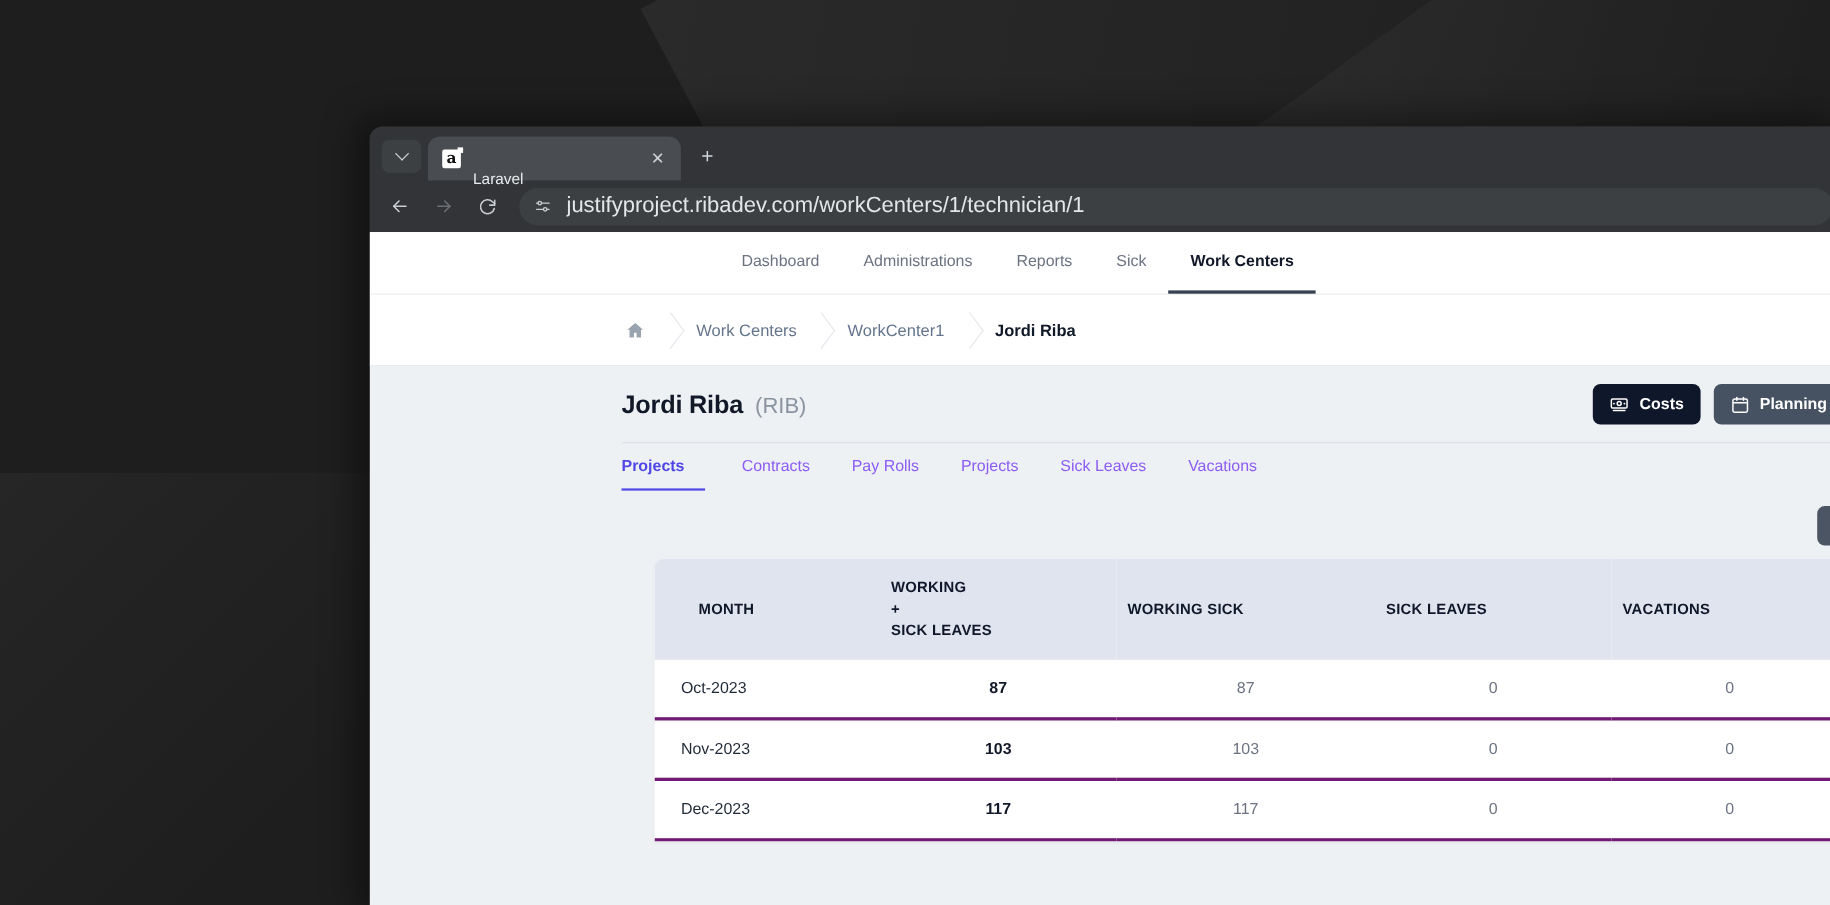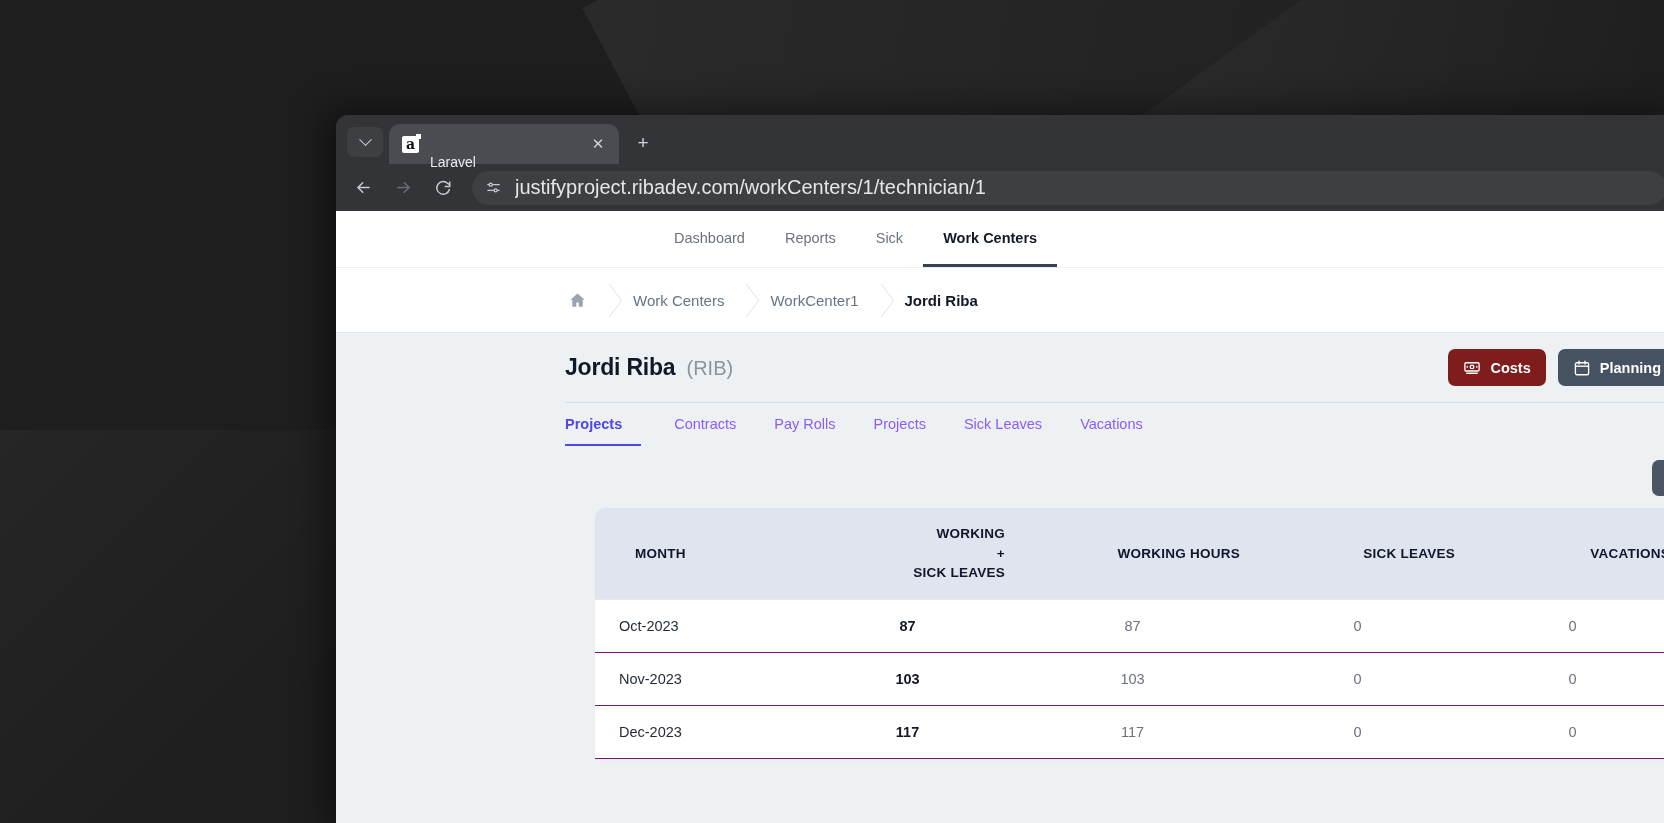--- a/index.html
+++ b/index.html
@@ -279,21 +279,21 @@
     padding: 0 15px;
     border: none;
     border-radius: 7px;
     font-size: 14.5px;
     font-weight: 600;
     color: #ffffff;
     cursor: pointer;
     white-space: nowrap;
     font-family: "Liberation Sans", sans-serif;
   }
-  .btn-costs { background: #7f1d1d; }
+  .btn-costs { background: #0f172a; }
   .btn-planning { background: #465162; }
   .btn svg { display: block; }
 
   
   .tabs-row {
     border-top: 1px solid #d9dee4;
     display: flex;
     align-items: stretch;
     height: 44px;
   }
@@ -348,31 +348,31 @@
     box-shadow: 0 1px 2px rgba(17,24,39,0.05);
   }
   table { width: 100%; border-collapse: collapse; table-layout: fixed; }
   thead tr { background: #dfe4ee; }
   th {
     padding: 16px 10px;
     font-size: 13.5px;
     font-weight: 600;
     color: #0f172a;
     letter-spacing: 0.25px;
-    text-align: right;
+    text-align: left;
     vertical-align: middle;
     line-height: 1.45;
   }
   th.col-month { text-align: left; padding-left: 40px; }
   td {
     padding: 18px 10px;
     font-size: 14.5px;
     color: #6b7280;
     text-align: center;
-    border-bottom: 1px solid #701a75;
+    border-bottom: 3px solid #701a75;
   }
   td.col-month {
     text-align: left;
     padding-left: 24px;
     color: #1f2937;
     font-weight: 500;
   }
   td.col-strong { color: #111827; font-weight: 700; }
   tbody tr:first-child td { border-top: 1px solid #e6e9ed; }
 
@@ -435,20 +435,21 @@
           </svg>
         </span>
         <span class="omni-url" title="justifyproject.ribadev.com/workCenters/1/technician/1">justifyproject.ribadev.com/workCenters/1/technician/1</span>
       </div>
     </div>
 
     <div class="viewport">
 
       <nav class="site-nav">
         <div class="nav-item">Dashboard</div>
+        <div class="nav-item">Administrations</div>
         <div class="nav-item">Reports</div>
         <div class="nav-item">Sick</div>
         <div class="nav-item active">Work Centers</div>
       </nav>
 
       <div class="breadcrumb-bar">
         <div class="crumb-wrap">
           <span class="home-icon">
             <svg width="19" height="19" viewBox="0 0 24 24" fill="currentColor">
               <path d="M12 3.2 3 11h2.4v9h5.1v-5.6h3v5.6h5.1v-9H21z"></path>
@@ -522,21 +523,21 @@
                 <col class="c-vac">
             </colgroup>
             <thead>
               <tr>
                 <th class="col-month">MONTH</th>
                 <th>
                   <div>WORKING</div>
                   <div>+</div>
                   <div>SICK LEAVES</div>
                 </th>
-                <th>WORKING HOURS</th>
+                <th>WORKING SICK</th>
                 <th>SICK LEAVES</th>
                 <th>VACATIONS</th>
 
               </tr>
             </thead>
             <tbody>
               <tr>
                 <td class="col-month">Oct-2023</td>
                 <td class="col-strong">87</td>
                 <td>87</td>

